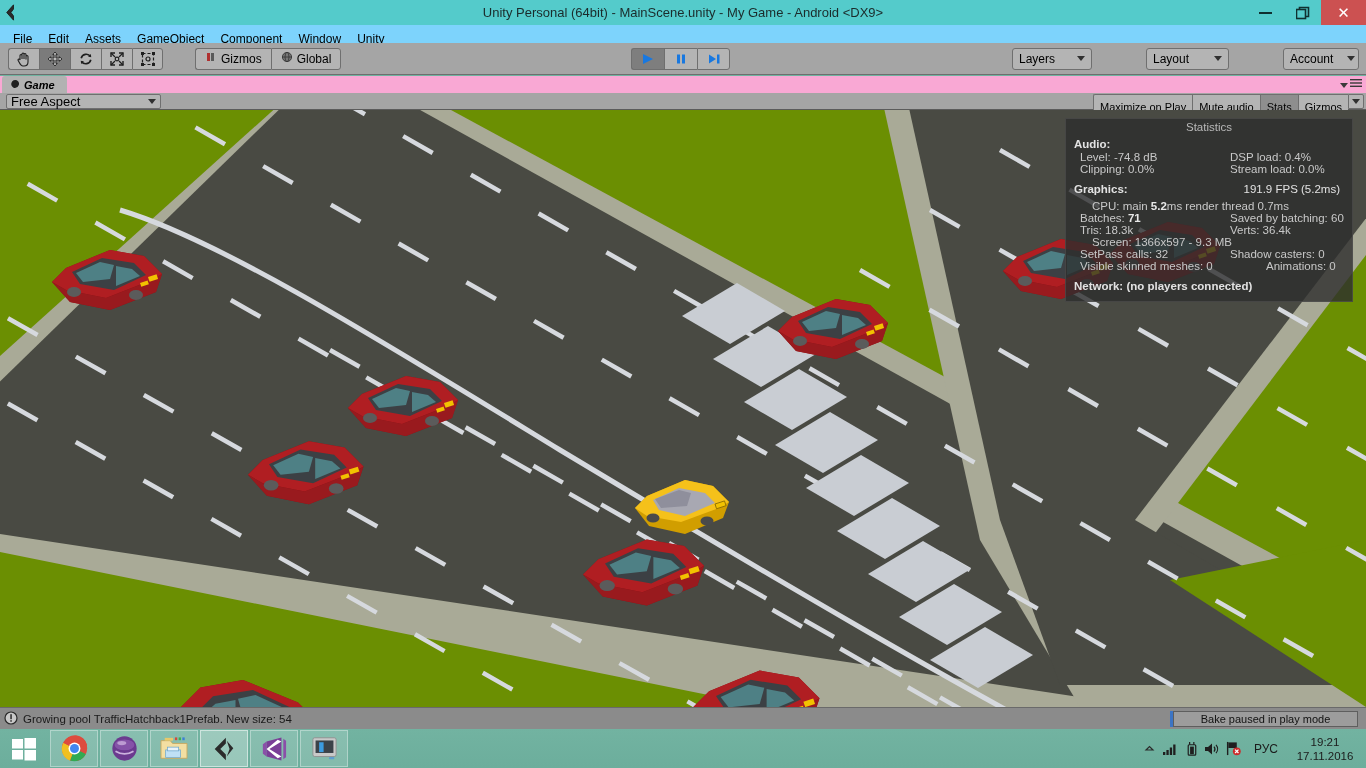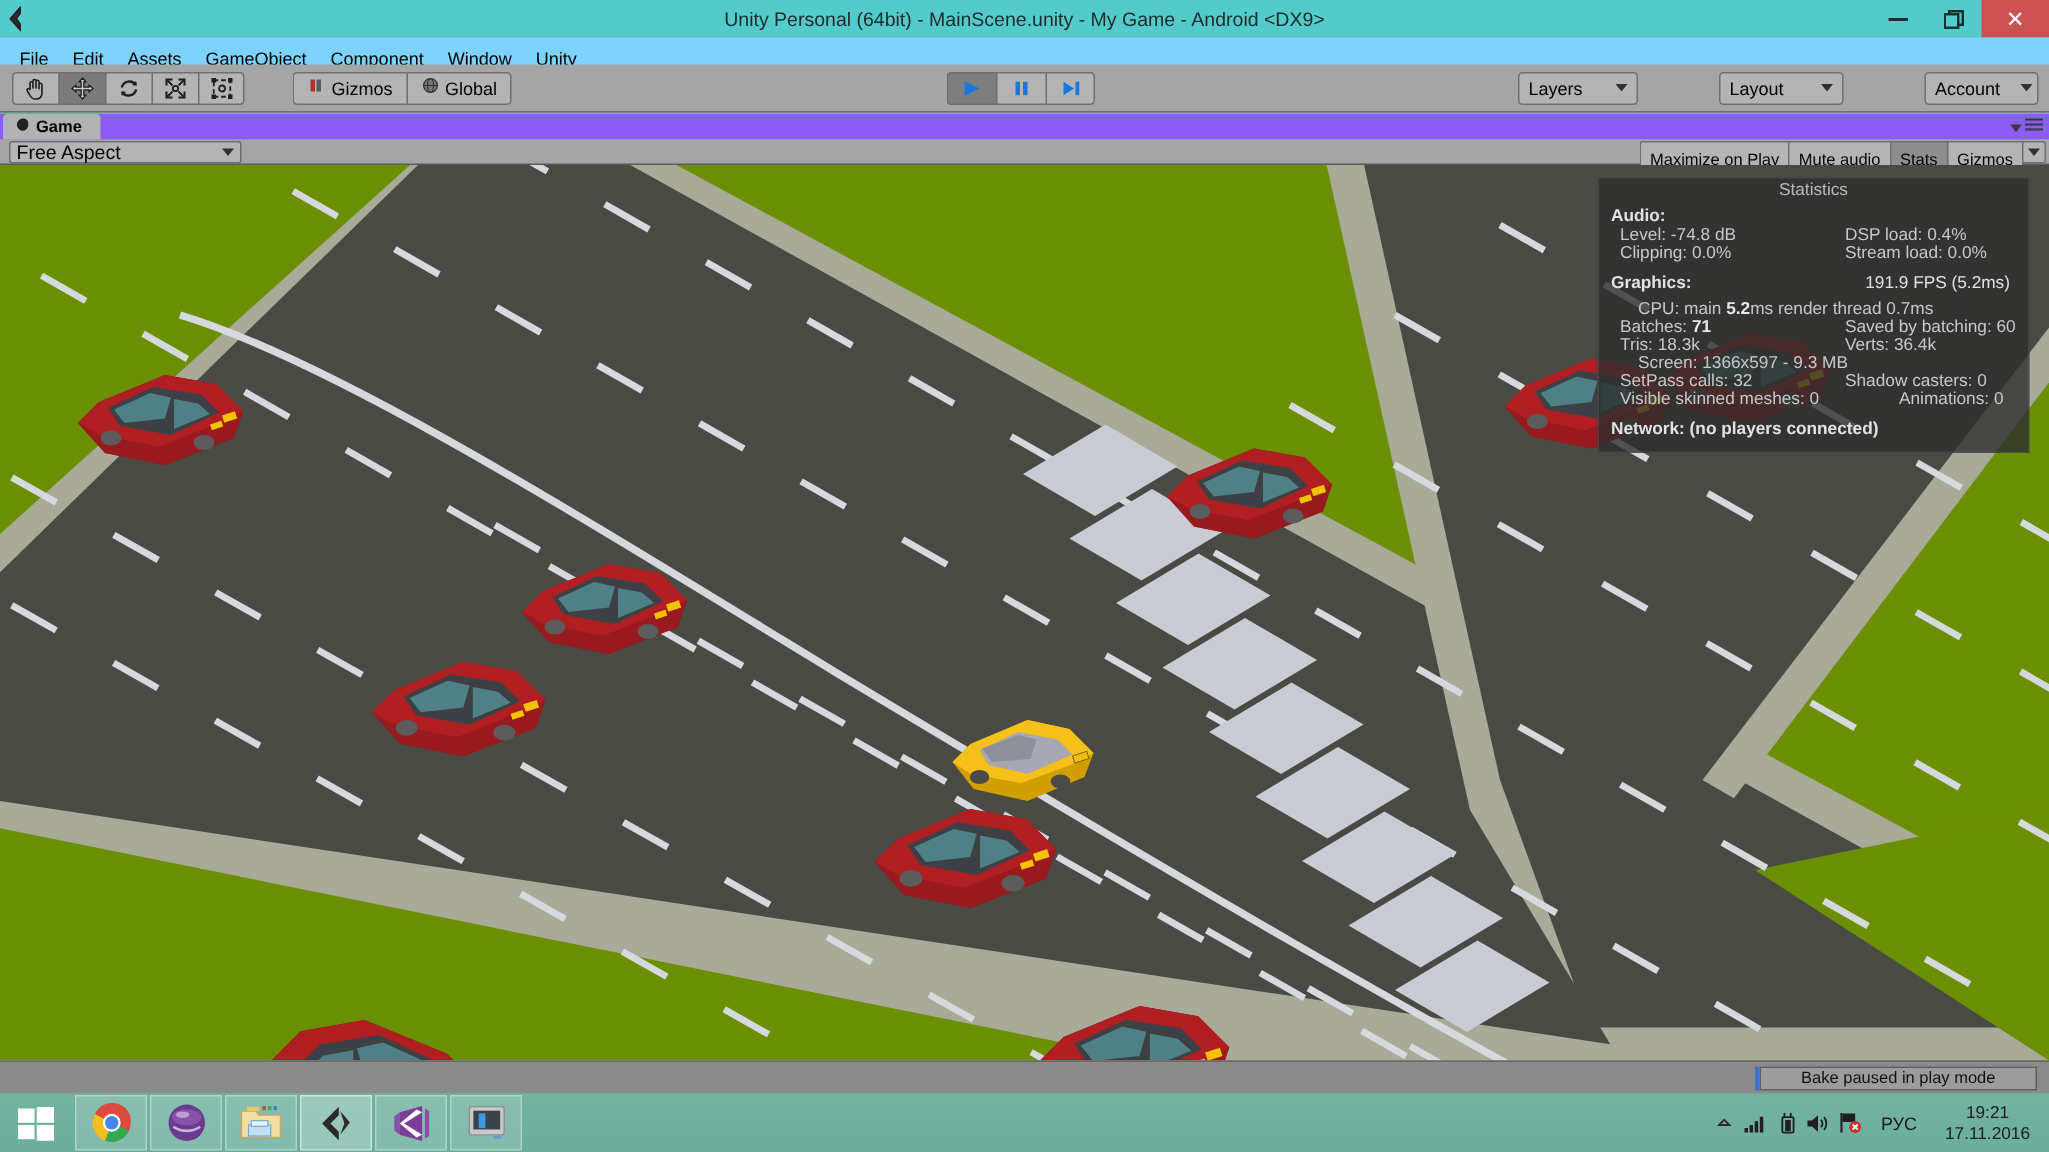--- a/index.html
+++ b/index.html
@@ -70,21 +70,22 @@
   #right-group { position:absolute; right:7px; display:flex; gap:7px; }
   .ddbtn {
     height:22px; background:#B4B4B4; border:1px solid #6F6F6F; border-radius:3px;
     display:flex; align-items:center; padding:0 6px; font-size:12px; color:#000;
     justify-content:space-between; gap:14px;margin-left:47px;
   }
   .caret { width:0;height:0;border-left:4px solid transparent;border-right:4px solid transparent;border-top:5px solid #303030; }
   
   #tabrow {
     position:absolute; left:0; top:76px; width:1366px; height:17px;
-    background:#8b5cf6;
+    background:#f9a8d4;
+    font-style:italic;
   }
   #game-tab {
     position:absolute; left:2px; top:0; height:17px; padding:0 12px 0 7px;
     background:#B2B2B2; display:flex; align-items:center; gap:5px;
     border-radius:3px 3px 0 0; font-size:11px; color:#000; font-weight:bold;
   }
   #tab-options {
     position:absolute; right:4px; top:2px; display:flex; align-items:center; gap:2px;
   }
   
@@ -466,20 +467,30 @@
     <div class="st-row">
       <div class="st-c1" style="width:186px;">Visible skinned meshes: 0</div>
       <div class="st-c2">Animations: 0</div>
     </div>
     <div class="st-spacer"></div>
     <div class="st-head">Network: (no players connected)</div>
   </div>
 </div>
 
 <div id="statusbar">
+  <div id="status-text">
+    <span>
+      <svg width="14" height="14" viewBox="0 0 14 14">
+          <circle cx="7" cy="7" r="6" fill="#C9C9C9" stroke="#2a2a2a" stroke-width="1.2"></circle>
+          <rect x="6.3" y="3.2" width="1.5" height="5" fill="#2a2a2a"></rect>
+          <rect x="6.3" y="9.2" width="1.5" height="1.5" fill="#2a2a2a"></rect>
+        </svg>
+    </span>
+    <span>Growing pool TrafficHatchback1Prefab. New size: 54</span>
+  </div>
   <div id="bake-accent"></div>
   <div id="bake-btn">Bake paused in play mode</div>
 </div>
 
 <div id="taskbar">
   <div id="startbtn">
     <svg width="26" height="26" viewBox="0 0 26 26">
       <rect x="1" y="3" width="11" height="9.5" fill="#ffffff"></rect>
       <rect x="13.5" y="2" width="11.5" height="10.5" fill="#ffffff"></rect>
       <rect x="1" y="14" width="11" height="9.5" fill="#ffffff"></rect>

